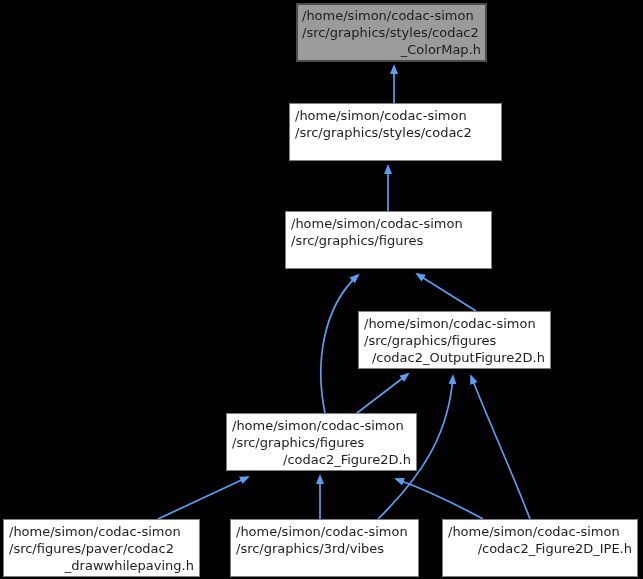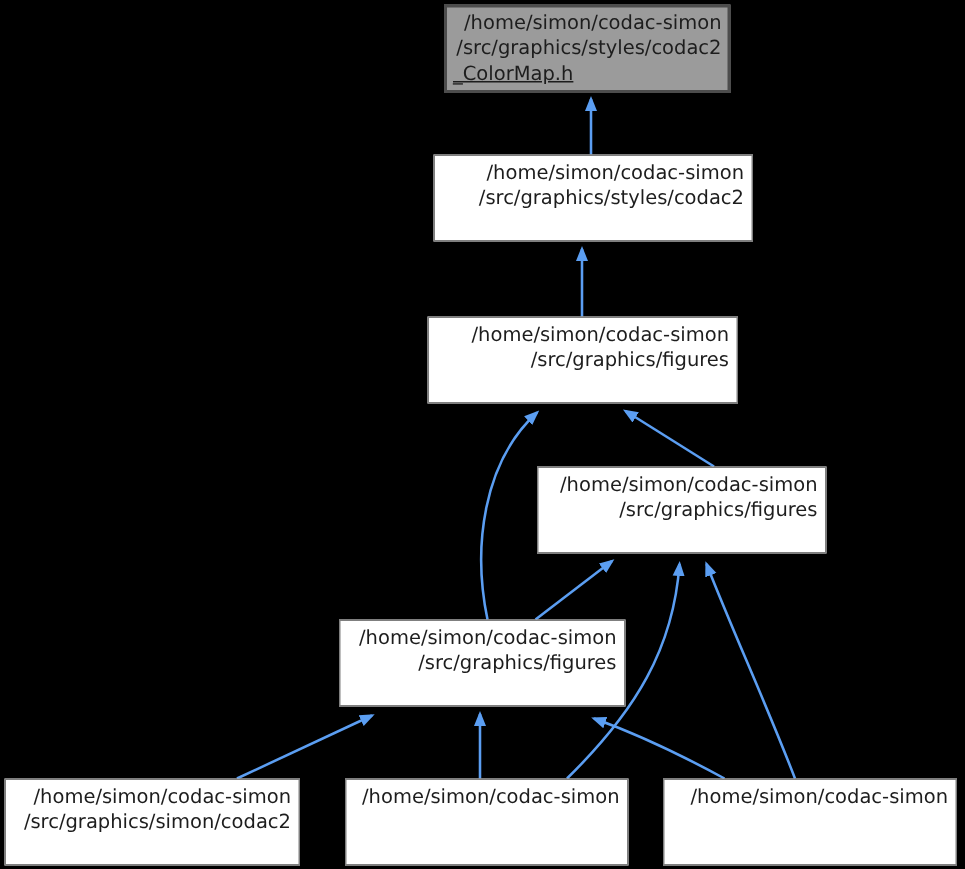--- a/index.html
+++ b/index.html
@@ -37,25 +37,24 @@
     padding:3px 5px 2px 5px;
     cursor:pointer;
   }
   .node.current{
     background:var(--current-fill);
     border:2px solid var(--current-border);
     padding:2px 4px 1px 4px;
   }
   .node .line{
     white-space:nowrap;
-    text-align:right;
+    text-align:left;
   }
   .node .line.last{
-    text-align:left;
-    text-decoration:underline;
+    text-align:right;
   }
 </style>
 </head>
 <body>
 
 <svg id="edges" width="643" height="579" viewBox="0 0 643 579">
   <defs>
     <marker id="arrow" markerWidth="11" markerHeight="9" refX="8" refY="4.5" orient="auto" markerUnits="userSpaceOnUse">
       <path class="arrowhead" d="M0,0.5 L10,4.5 L0,8.5 z"></path>
     </marker>
@@ -84,31 +83,36 @@
 </div>
 
 <div class="node" style="left:285px;top:211px;width:207px;height:58px">
   <div class="line">/home/simon/codac-simon</div>
   <div class="line">/src/graphics/figures</div>
 </div>
 
 <div class="node" style="left:358px;top:311px;width:193px;height:58px">
   <div class="line">/home/simon/codac-simon</div>
   <div class="line">/src/graphics/figures</div>
+  <div class="line last">/codac2_OutputFigure2D.h</div>
 </div>
 
 <div class="node" style="left:226px;top:413px;width:191px;height:58px">
   <div class="line">/home/simon/codac-simon</div>
   <div class="line">/src/graphics/figures</div>
+  <div class="line last">/codac2_Figure2D.h</div>
 </div>
 
 <div class="node" style="left:3px;top:519px;width:197px;height:58px">
   <div class="line">/home/simon/codac-simon</div>
-  <div class="line">/src/graphics/simon/codac2</div>
+  <div class="line">/src/figures/paver/codac2</div>
+  <div class="line last">_drawwhilepaving.h</div>
 </div>
 
 <div class="node" style="left:230px;top:519px;width:189px;height:58px">
   <div class="line">/home/simon/codac-simon</div>
+  <div class="line">/src/graphics/3rd/vibes</div>
 </div>
 
 <div class="node" style="left:442px;top:519px;width:196px;height:58px">
   <div class="line">/home/simon/codac-simon</div>
+  <div class="line last">/codac2_Figure2D_IPE.h</div>
 </div>
 
 </body></html>

